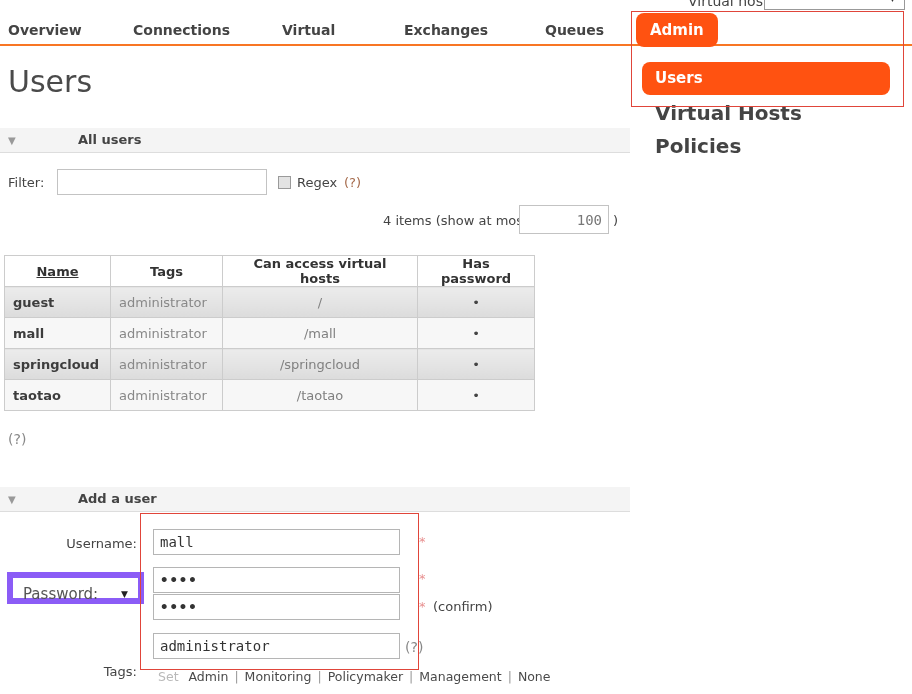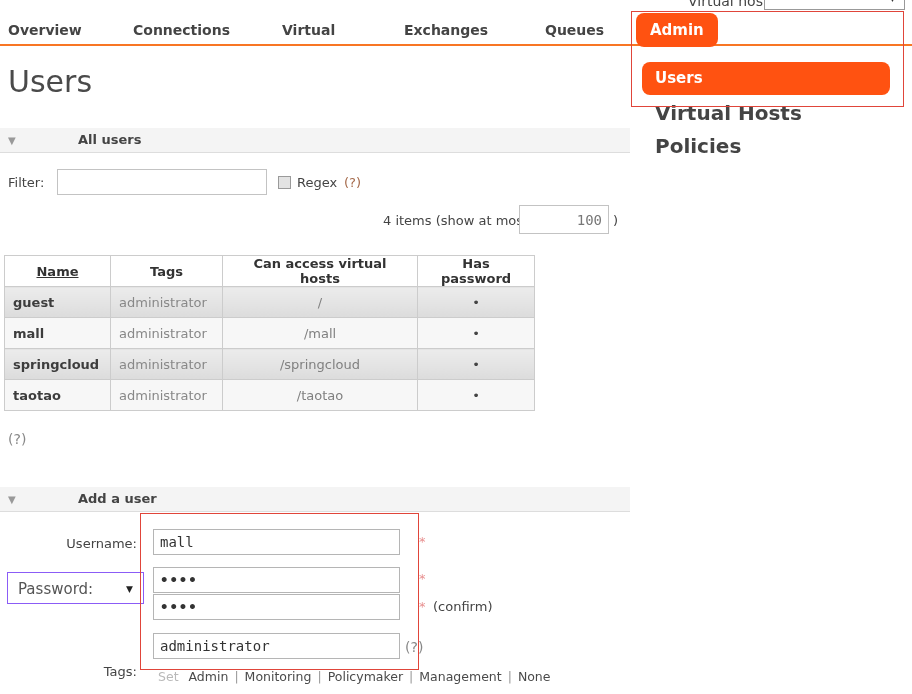--- a/index.html
+++ b/index.html
@@ -85,21 +85,21 @@
   td.cell-tags{color:#888;padding-left:8px;}
   td.cell-vh{color:#808080;text-align:center;}
   td.cell-dot{color:#444;text-align:center;font-size:15px;}
 
   
   .form-label{position:absolute;left:0;width:137px;text-align:right;font-size:13px;color:#444;}
   .form-input{left:153px;width:247px;height:26px;border:1px solid #b5b5b5;}
   .pw-dots{font-weight:bold;letter-spacing:1px;}
   .req{position:absolute;left:419px;color:#e89090;font-size:13px;}
   .pw-select{
-    position:absolute;left:7px;top:572px;width:137px;height:32px;border:1px solid #8b5cf6;
+    position:absolute;left:7px;top:572px;width:137px;height:32px;border:6px solid #8b5cf6;
     background:#fff;box-sizing:border-box;cursor:pointer;
   }
   .pw-select .pw-text{position:absolute;left:10px;top:7px;font-size:15px;color:#555;}
   .pw-select .pw-arrow{position:absolute;right:10px;top:11px;font-size:9px;color:#222;}
 
   .set-row{position:absolute;left:158px;top:669px;font-size:12.5px;white-space:nowrap;}
   .set-row .set-word{color:#b9b9b9;margin-right:10px;}
   .set-row a{color:#4a4a4a;text-decoration:none;cursor:pointer;}
   .set-row .pipe{color:#999;margin:0 6px;}
 </style>

